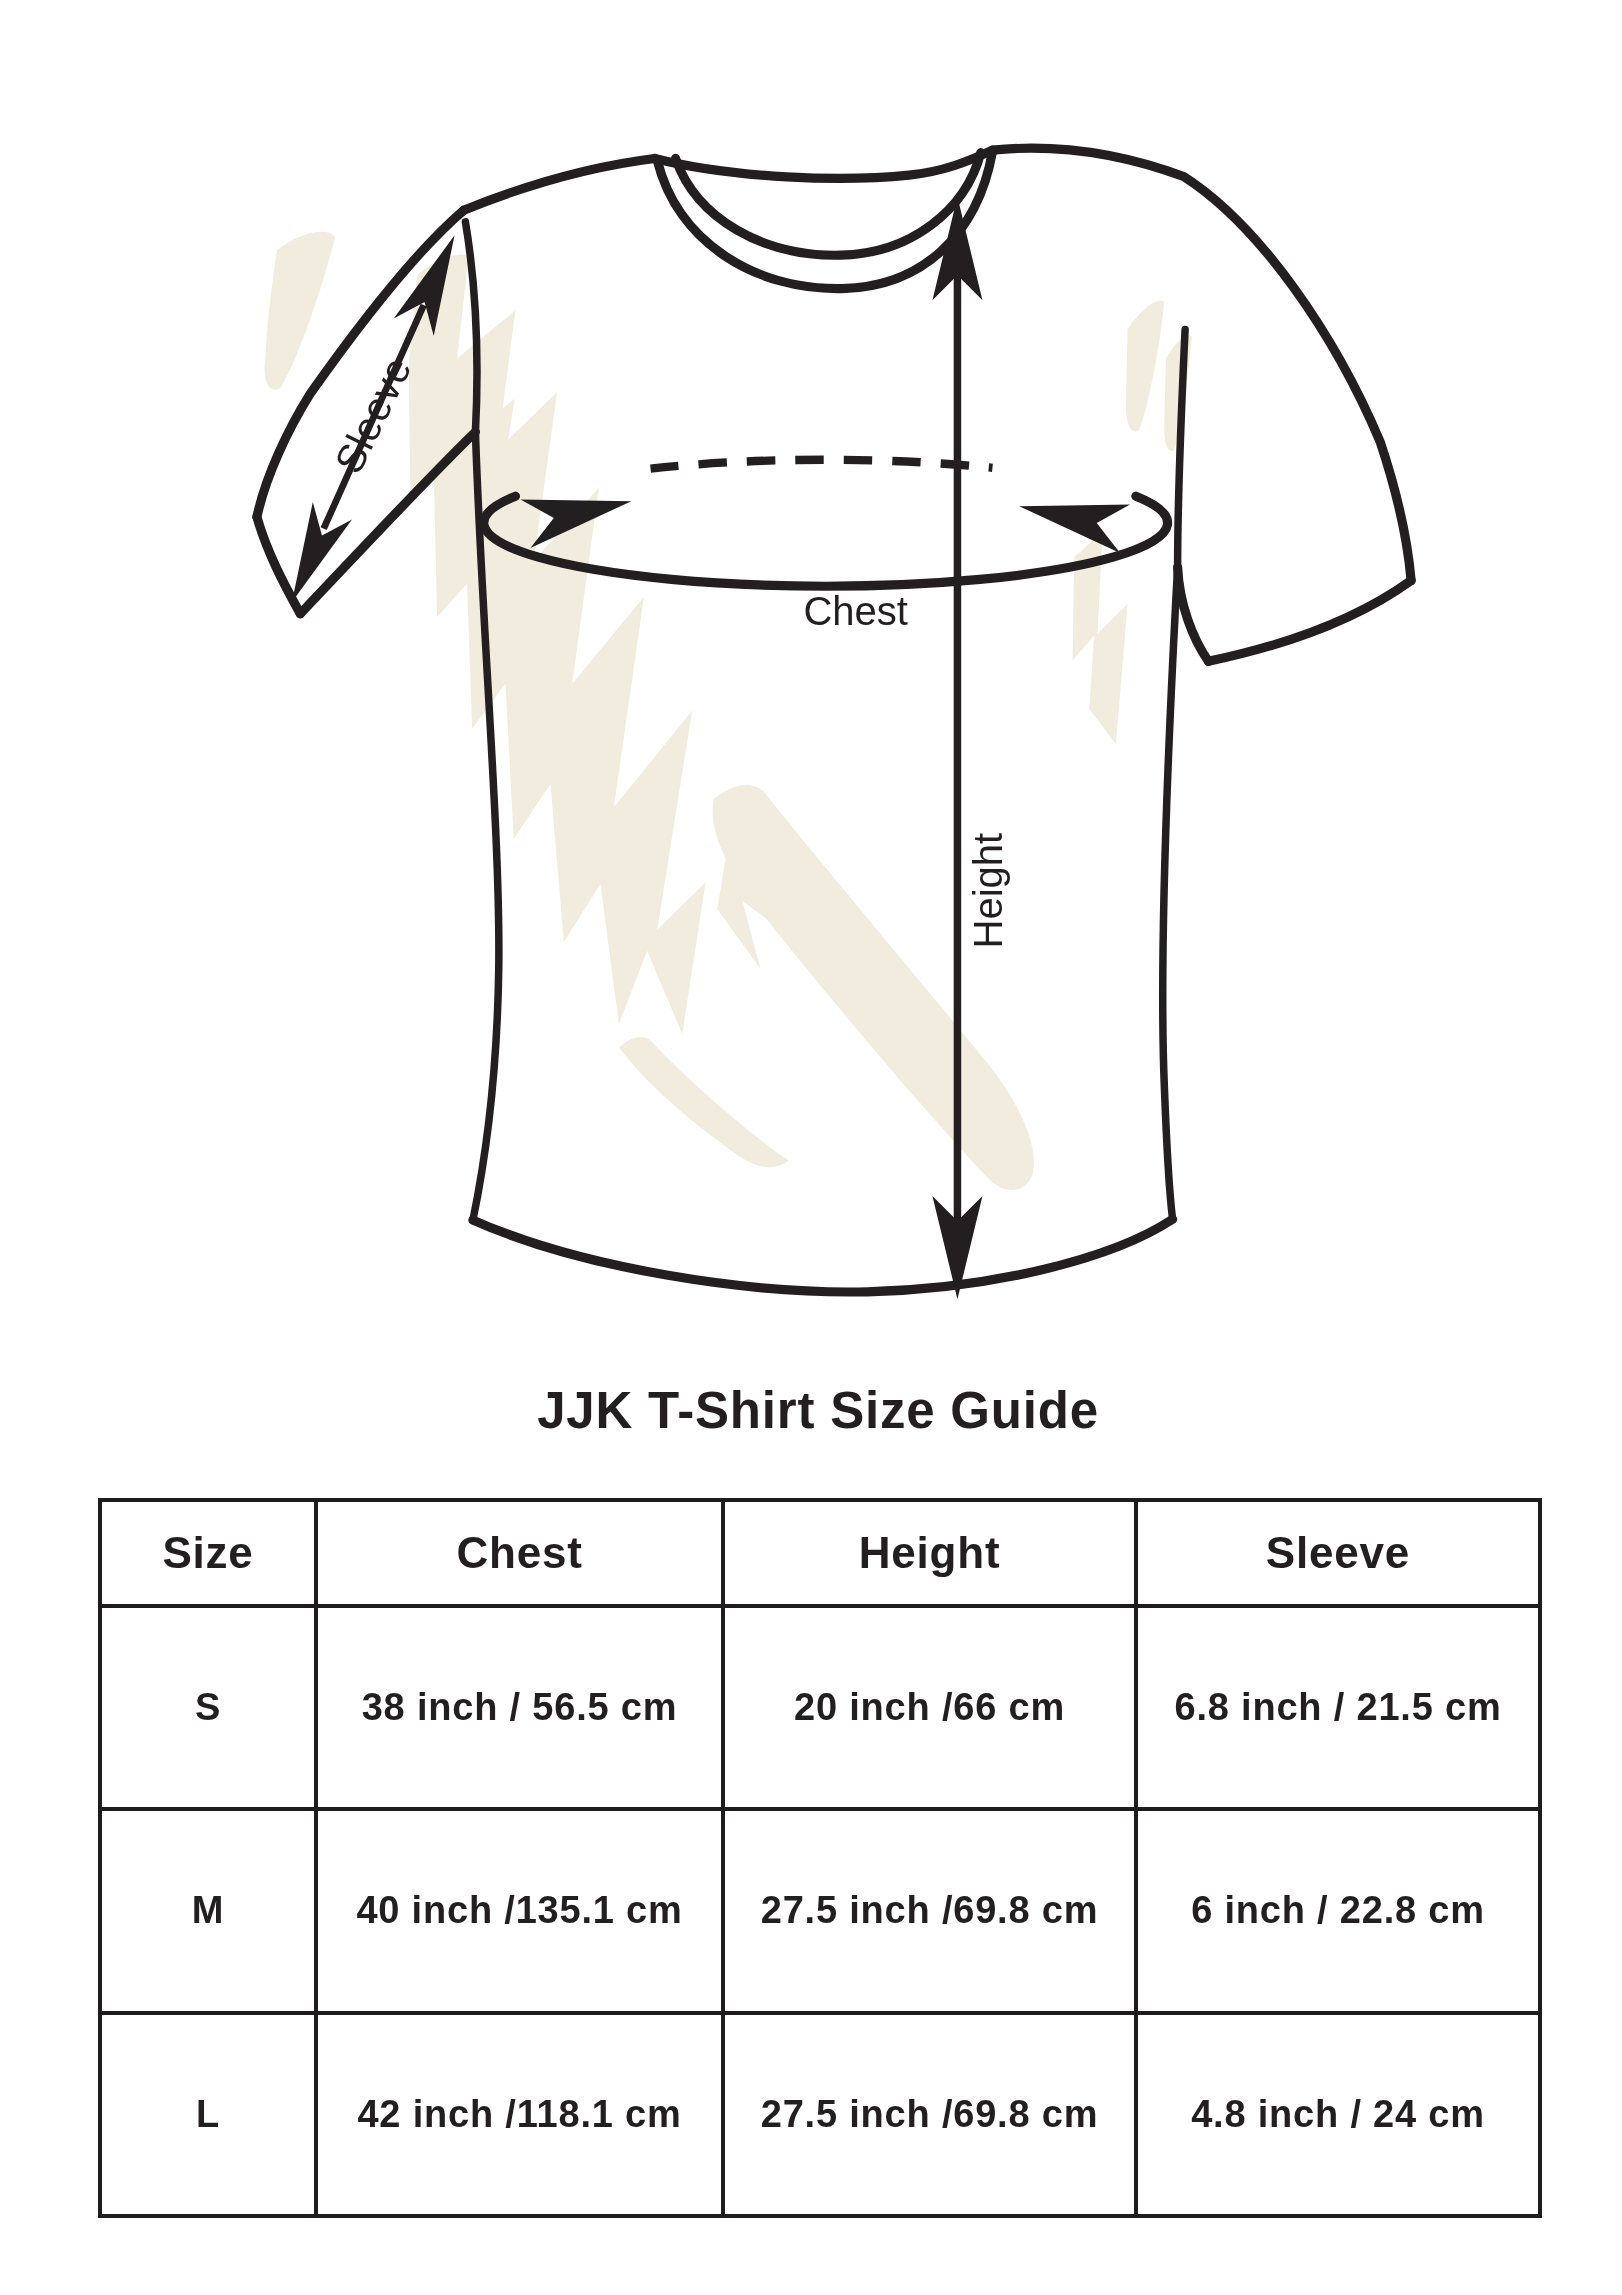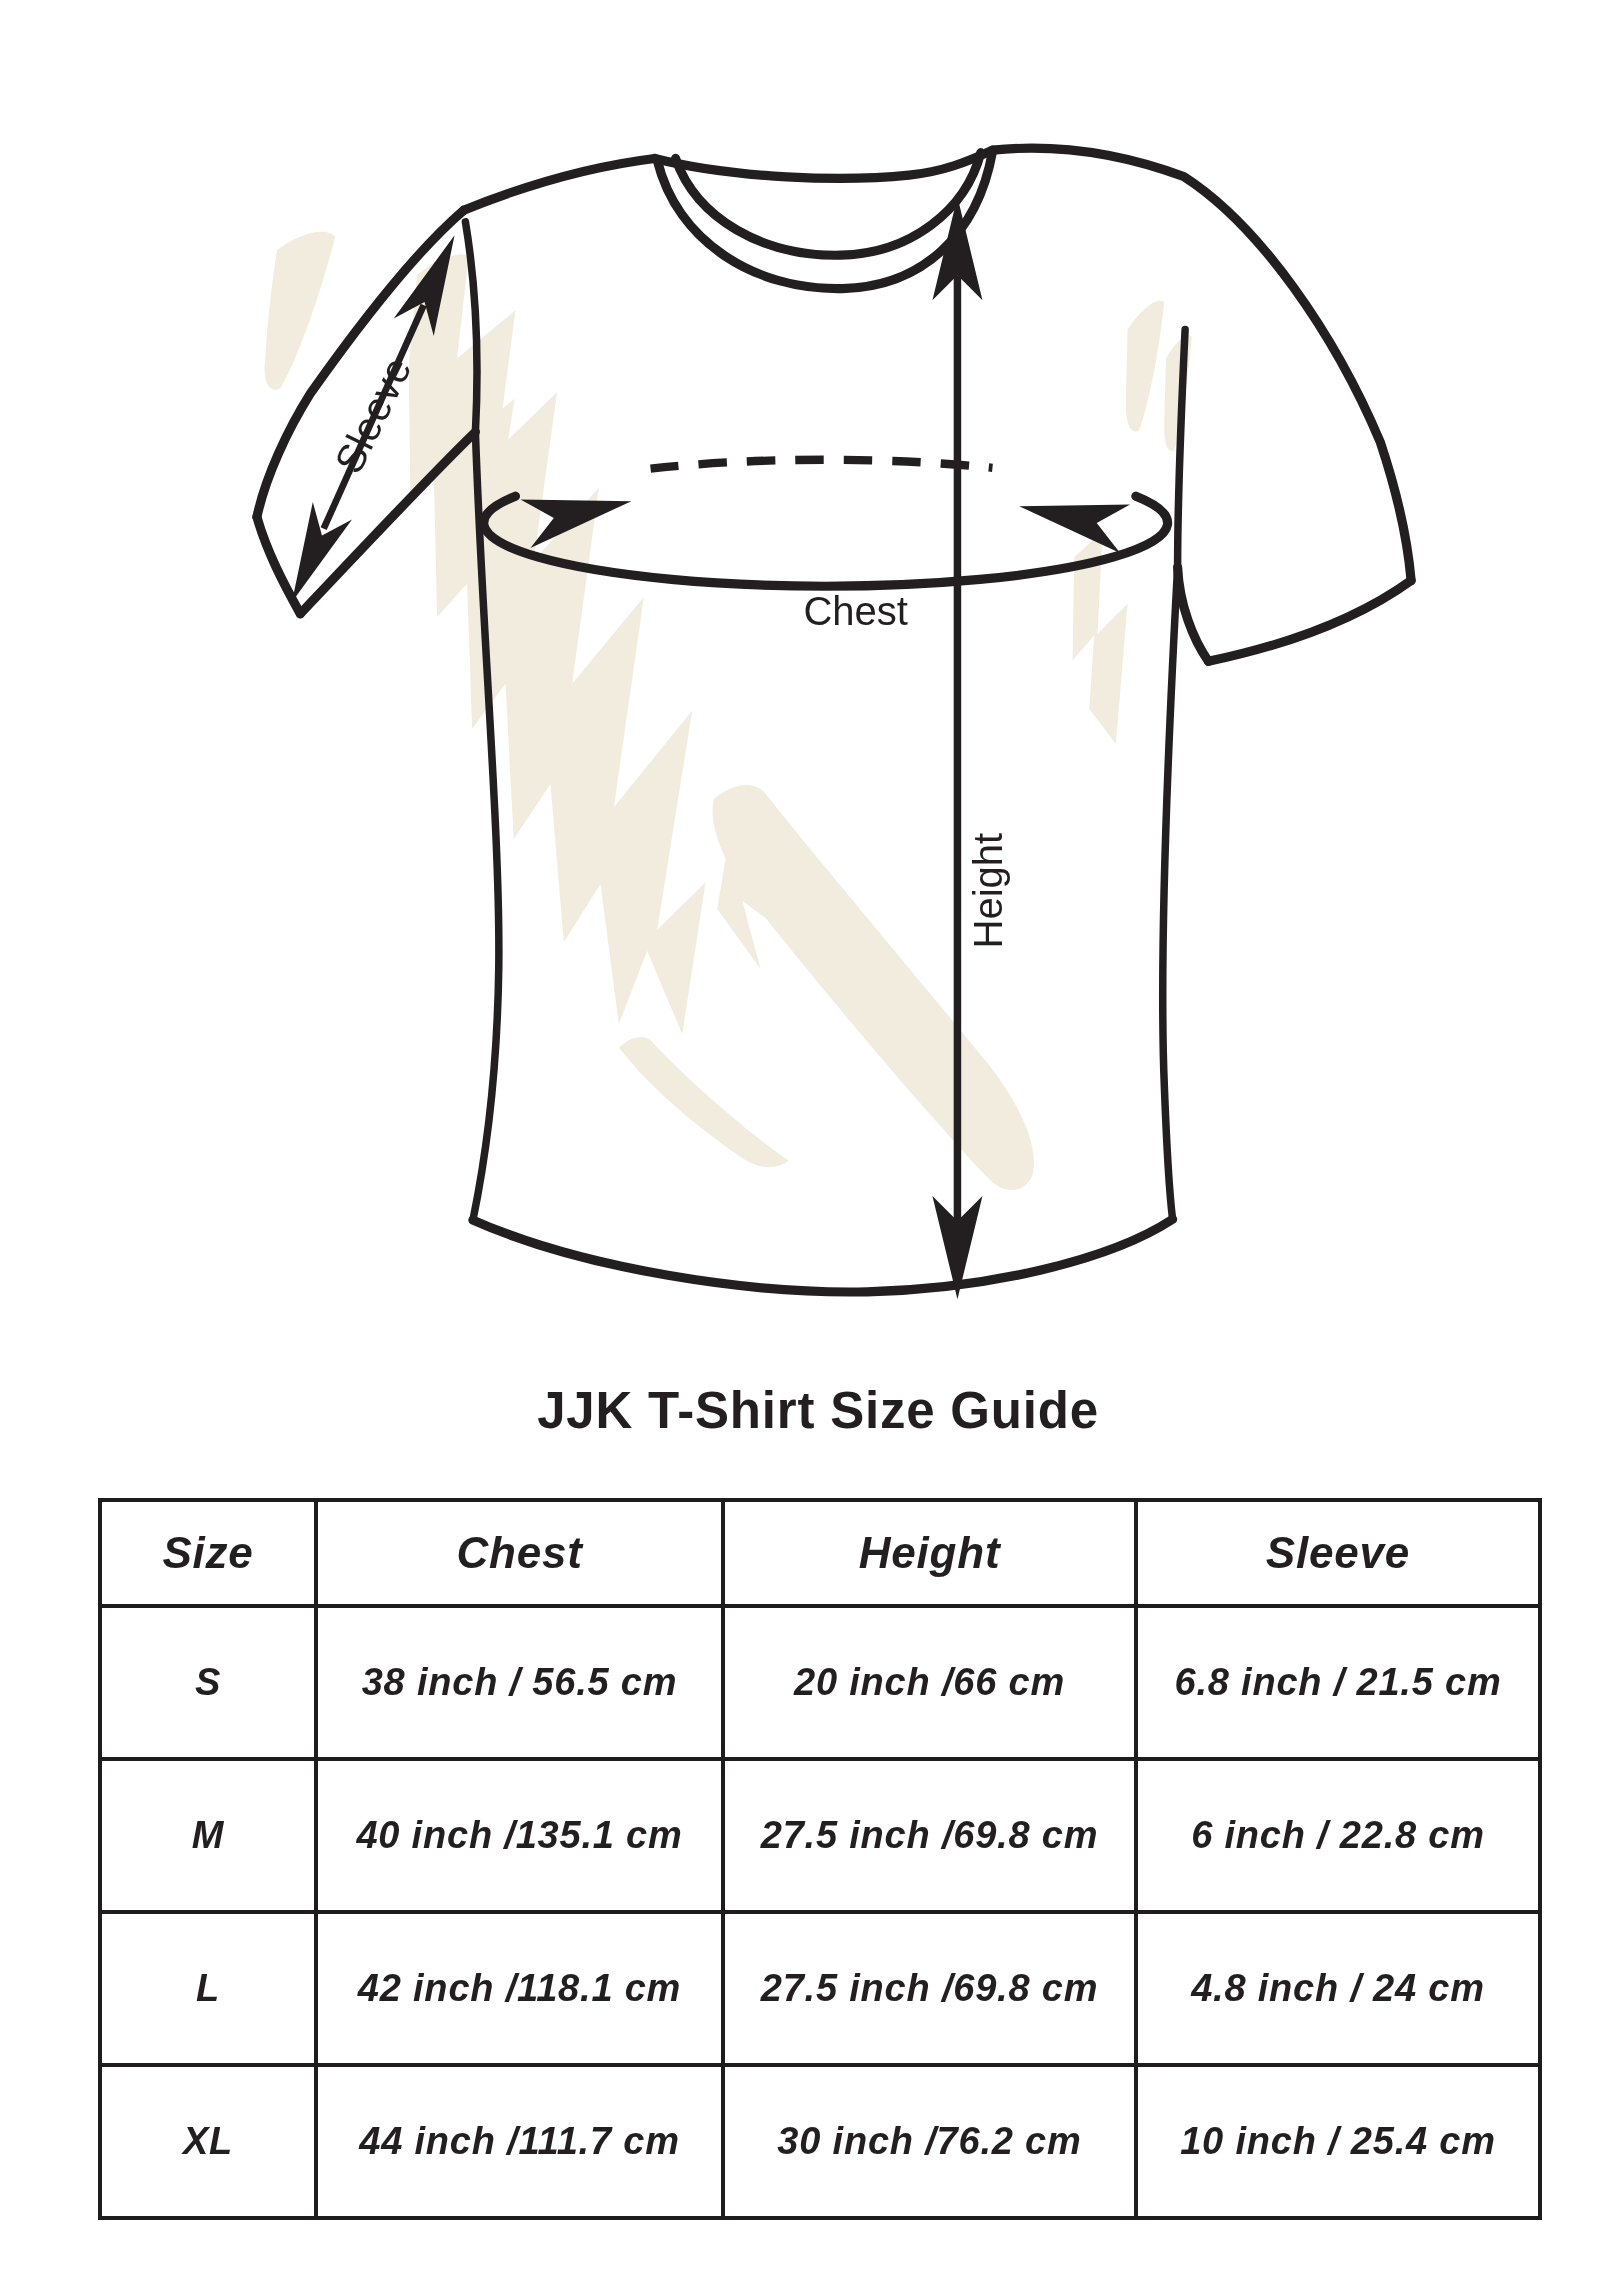--- a/index.html
+++ b/index.html
@@ -52,21 +52,20 @@
   }
   .size-table{
     position:absolute;
     left:98px;
     top:1498px;
     width:1440px;
     height:720px;
     border-collapse:collapse;
     table-layout:fixed;
     color:var(--ink);
-    font-style:italic;
   }
   .size-table th,.size-table td{
     border:4.2px solid var(--table-border);
     text-align:center;
     vertical-align:middle;
     font-weight:bold;
     letter-spacing:0.8px;
     white-space:nowrap;
     overflow:hidden;
     padding:0;
@@ -195,23 +194,17 @@
         <td>40 inch /135.1 cm</td>
         <td>27.5 inch /69.8 cm</td>
         <td>6 inch / 22.8 cm</td>
       </tr>
       <tr>
         <td>L</td>
         <td>42 inch /118.1 cm</td>
         <td>27.5 inch /69.8 cm</td>
         <td>4.8 inch / 24 cm</td>
       </tr>
-      <tr>
-        <td>XL</td>
-        <td>44 inch /111.7 cm</td>
-        <td>30 inch /76.2 cm</td>
-        <td>10 inch / 25.4 cm</td>
-      </tr>
     </tbody>
   </table>
 
 </div>
 
 
 </body></html>

